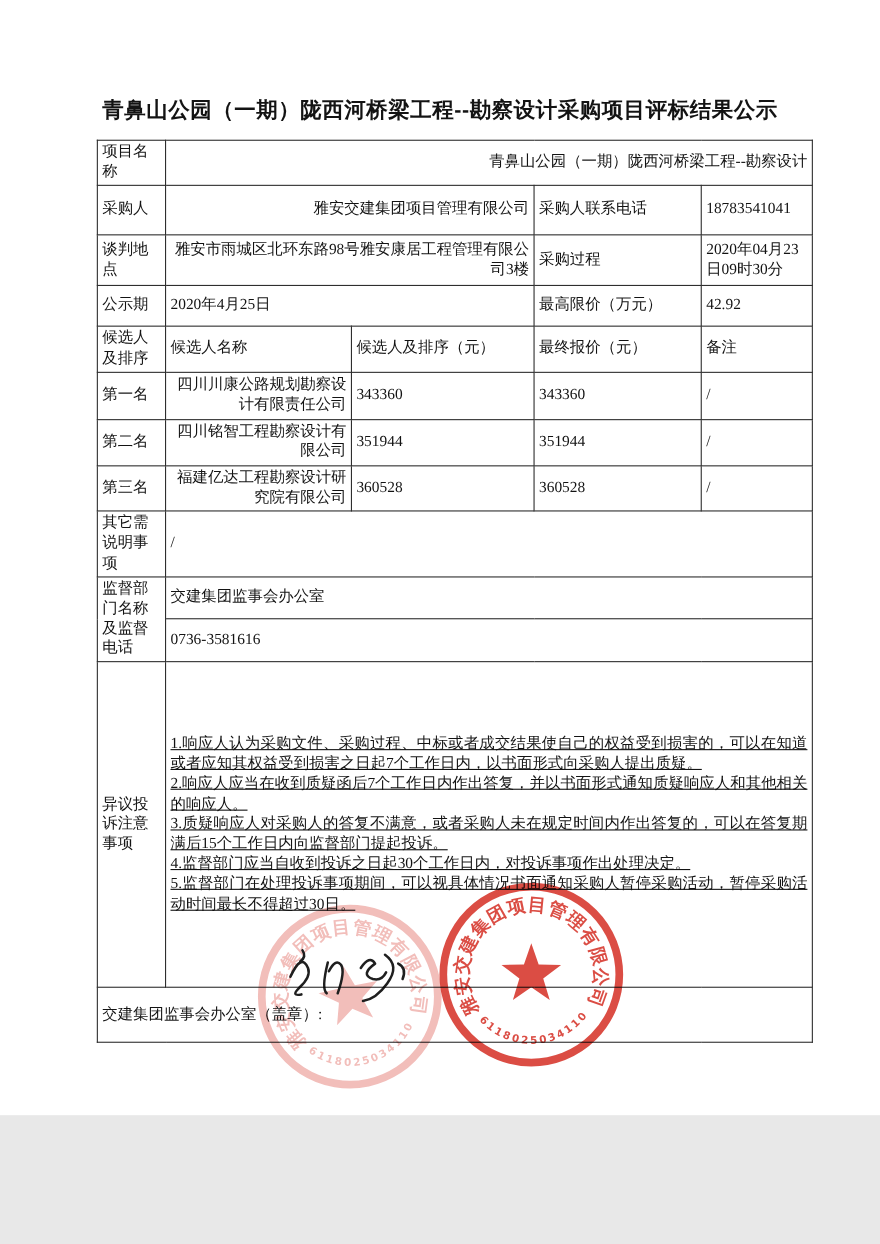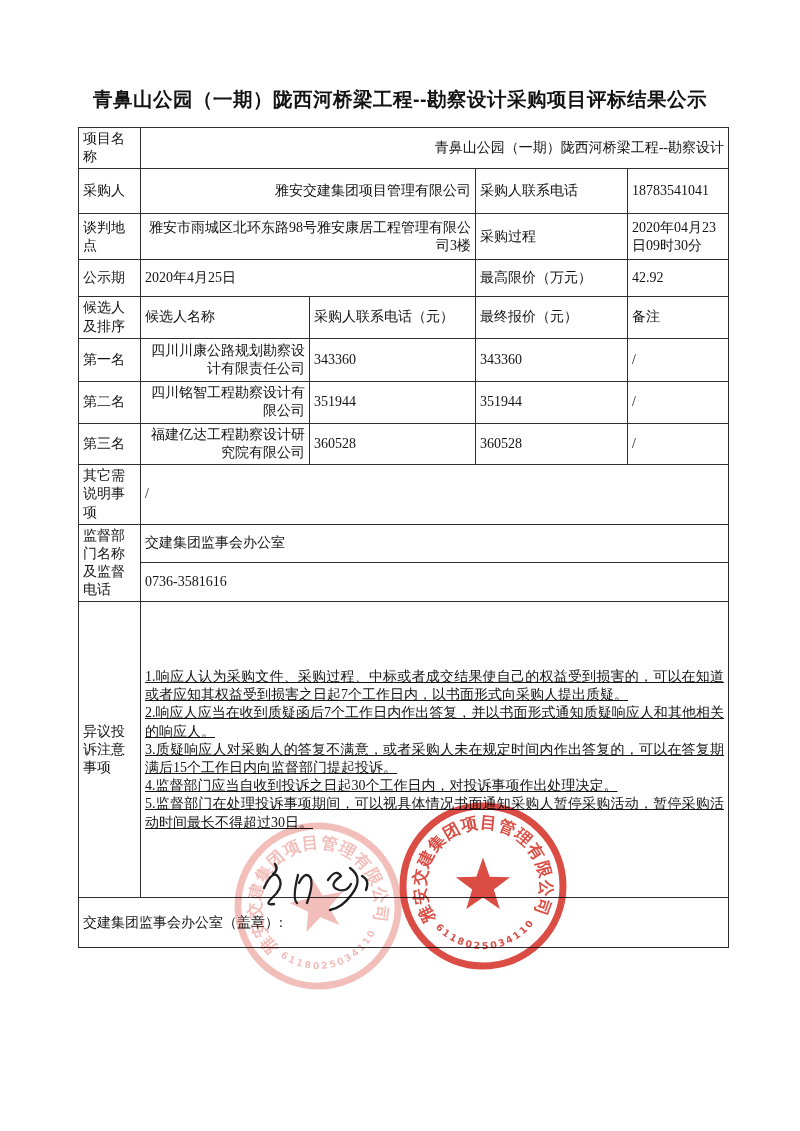--- a/index.html
+++ b/index.html
@@ -1,21 +1,21 @@
 <!DOCTYPE html>
 <html><head>
 <meta charset="utf-8">
 <style>
   html,body{margin:0;padding:0;background:#e8e8e8;}
-  .page{position:relative;width:800px;height:1131px;background:#ffffff;overflow:hidden;
+  .page{position:relative;width:800px;height:1014px;background:#ffffff;overflow:hidden;
         font-family:"Liberation Serif","DejaVu Serif",serif;color:#131313;}
   .doc-title{position:absolute;left:0;top:86px;width:800px;text-align:center;
              font-family:"Liberation Sans","DejaVu Sans",sans-serif;
              font-weight:bold;font-size:19.5px;letter-spacing:.5px;}
-  table.main{position:absolute;left:78px;top:127px;width:650px;border-collapse:collapse;
+  table.main{position:absolute;left:88px;top:127px;width:650px;border-collapse:collapse;
              table-layout:fixed;}
   table.main td{border:1.5px solid #2e2e2e;font-size:14px;line-height:1.3;
                 padding:2px 4px;vertical-align:middle;box-sizing:border-box;
                 word-break:break-all;}
   td.lbl{text-align:left;padding-left:3px;padding-right:2px;}
   td.lblc{text-align:left;padding-left:2px;padding-right:2px;margin-top:35px;}
   td.c{}
   td.l{text-align:right;}
   td.name{padding:2px 8px;margin-left:16px;}
   td.obj{padding:4px 7px;text-align:justify;font-size:13.8px;line-height:19px;}
@@ -63,21 +63,21 @@
     <tr style="height:37px">
       <td class="lbl">公示期</td>
       <td class="c" colspan="2">2020年4月25日</td>
       <td class="c">最高限价（万元）</td>
       <td class="c">42.92</td>
     </tr>
 
     <tr style="height:39px">
       <td class="lbl">候选人及排序</td>
       <td class="c">候选人名称</td>
-      <td class="c">采购人联系电话（元）</td>
+      <td class="c">候选人及排序（元）</td>
       <td class="c">最终报价（元）</td>
       <td class="c">备注</td>
     </tr>
 
     <tr style="height:43px">
       <td class="lbl">第一名</td>
       <td class="l name">四川川康公路规划勘察设计有限责任公司</td>
       <td class="c">343360</td>
       <td class="c">343360</td>
       <td class="c">/</td>

